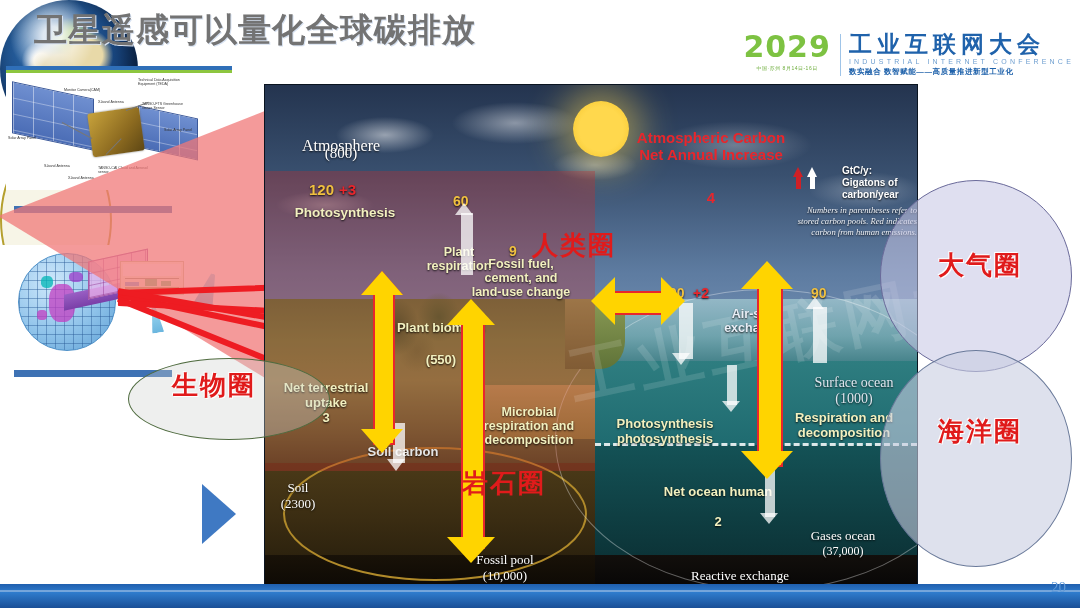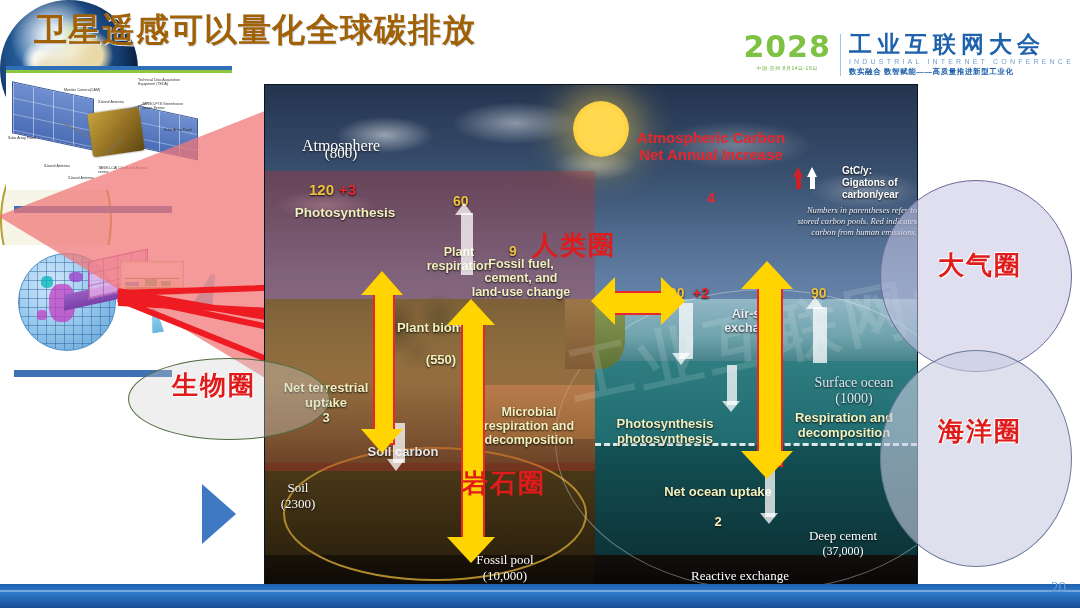--- a/index.html
+++ b/index.html
@@ -3,21 +3,21 @@
 <meta charset="utf-8">
 <style>
   html,body{margin:0;padding:0;background:#fff;}
   body{width:1080px;height:608px;position:relative;overflow:hidden;
        font-family:"Liberation Sans","DejaVu Sans",sans-serif;}
 
   
   #slide{position:absolute;inset:0;background:#ffffff;}
 
   #title{position:absolute;left:34px;top:8px;font-size:33px;font-weight:bold;
-         color:#a16207;letter-spacing:1px;white-space:nowrap;
+         color:#737373;letter-spacing:1px;white-space:nowrap;
          text-shadow:1px 1px 0 #d7e2f2;}
 
   #logo{position:absolute;right:6px;top:32px;display:flex;align-items:flex-start;
         height:52px;}
   #logo .year{font-size:30px;font-weight:bold;color:#7dc242;letter-spacing:1px;
               line-height:30px;font-family:"DejaVu Sans",sans-serif;}
   #logo .yearsub{font-size:5px;color:#6fae3e;letter-spacing:.5px;margin-top:3px;
                  white-space:nowrap;text-align:center;}
   #logo .divider{width:1px;background:#9fc4e8;margin:2px 8px 0 9px;height:42px;}
   #logo .cn{font-size:23px;font-weight:bold;color:#1f62ab;letter-spacing:5px;
@@ -223,21 +223,21 @@
 </style>
 </head>
 <body>
 
 <div id="slide">
 
   <div id="title">卫星遥感可以量化全球碳排放</div>
 
   <div id="logo">
     <div>
-      <div class="year">2028</div>
+      <div class="year">2029</div>
       <div class="yearsub">中国·苏州  8月14日-16日</div>
     </div>
     <div class="divider"></div>
     <div>
       <div class="cn">工业互联网大会</div>
       <div class="en">INDUSTRIAL INTERNET CONFERENCE</div>
       <div class="slogan">数实融合  数智赋能——高质量推进新型工业化</div>
     </div>
   </div>
 
@@ -393,24 +393,24 @@
     <div class="fnum" style="left:546px;top:200px;font-size:14px;">90</div>
     <div class="fyellow" style="left:444px;top:222px;width:88px;font-size:12.5px;color:#e8eef6;">Air-sea exchange</div>
 
     <div class="fblue" style="left:528px;top:290px;width:122px;font-size:14px;">Surface ocean</div>
     <div class="fblue" style="left:528px;top:306px;width:122px;font-size:14px;">(1000)</div>
 
     <div class="fyellow" style="left:342px;top:332px;width:116px;font-size:13px;">Photosynthesis photosynthesis</div>
 
     <div class="fyellow" style="left:520px;top:326px;width:118px;font-size:13px;">Respiration and decomposition</div>
 
-    <div class="fyellow" style="left:398px;top:400px;width:110px;font-size:13px;">Net ocean uptake</div>
+    <div class="fyellow" style="left:398px;top:400px;width:110px;font-size:13px;">Net ocean human</div>
     <div class="fyellow" style="left:398px;top:430px;width:110px;font-size:13px;">2</div>
 
-    <div class="ftxt" style="left:518px;top:444px;width:120px;font-size:13px;">Deep cement</div>
+    <div class="ftxt" style="left:518px;top:444px;width:120px;font-size:13px;">Gases ocean</div>
     <div class="ftxt" style="left:518px;top:460px;width:120px;font-size:12px;">(37,000)</div>
 
     <div class="ftxt" style="left:380px;top:484px;width:190px;font-size:13px;">Reactive exchange</div>
     <div class="ftxt" style="left:380px;top:500px;width:190px;font-size:13px;">(6000)</div>
 
     <div class="warrow" style="left:196px;top:128px;width:12px;height:62px;"></div>
     <div class="whead" style="left:190px;top:118px;border-bottom:12px solid rgba(255,255,255,.75);"></div>
 
     <div class="warrow" style="left:414px;top:218px;width:14px;height:56px;"></div>
     <div class="whead" style="left:407px;top:268px;border-top:12px solid rgba(255,255,255,.75);"></div>

